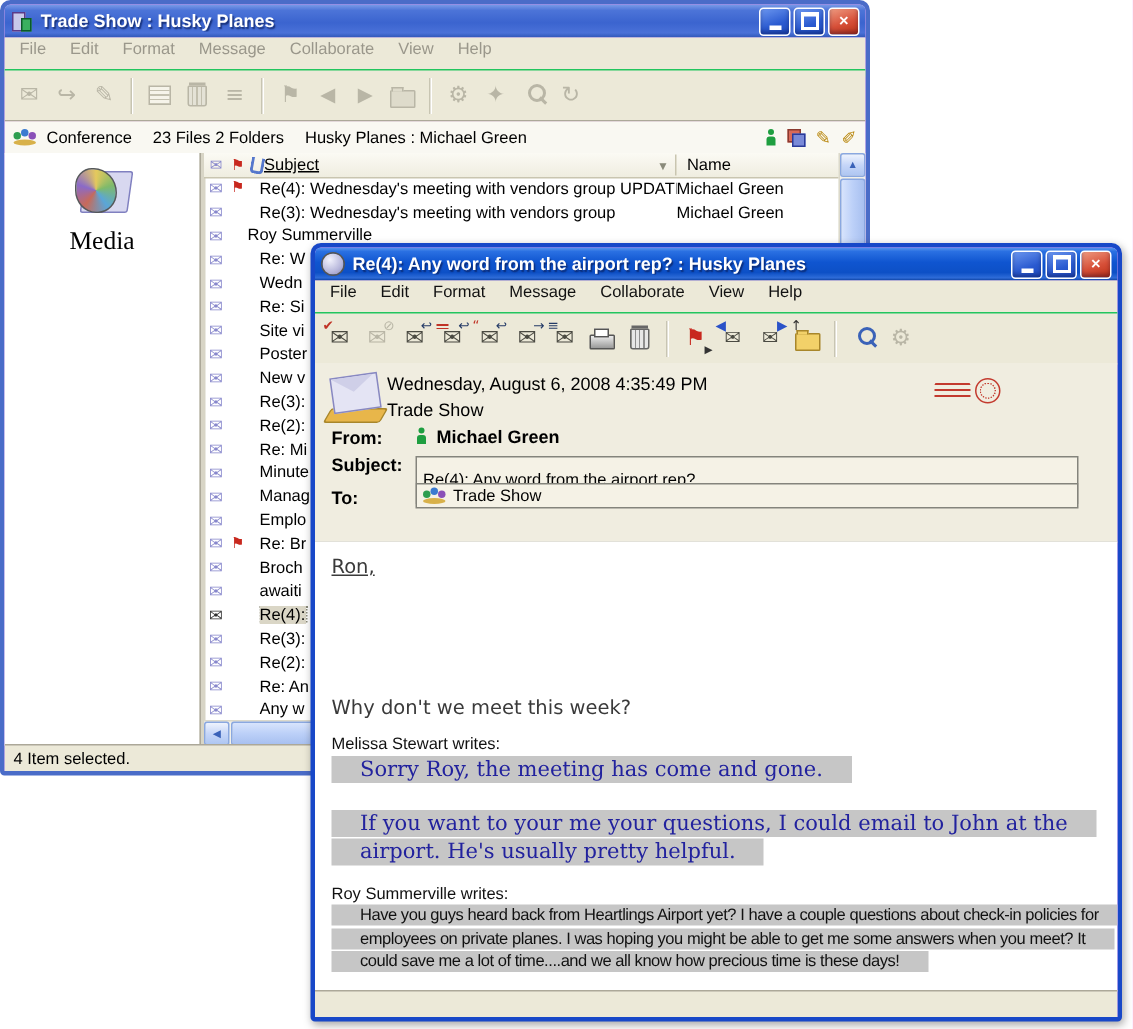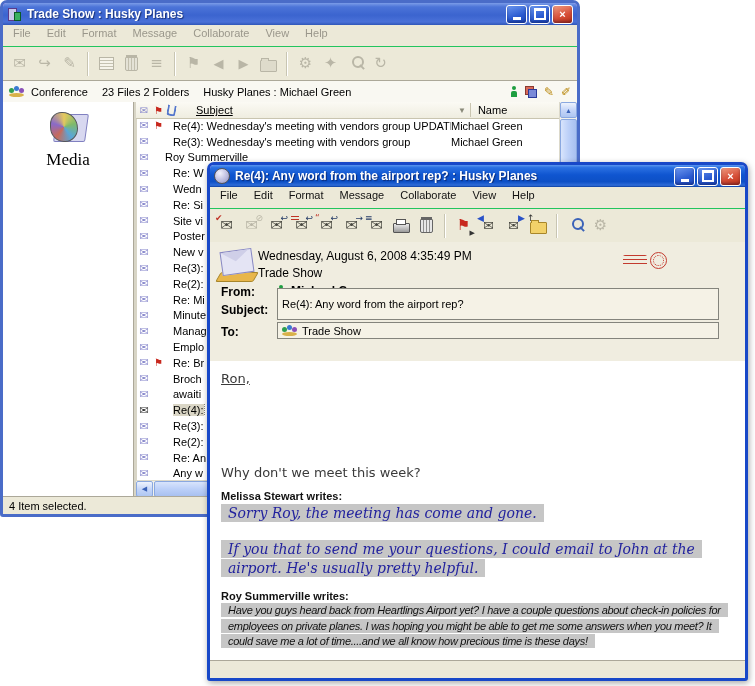--- a/index.html
+++ b/index.html
@@ -99,21 +99,21 @@
   .pres-icon .guy{position:absolute;left:6px;top:6px;width:12px;height:28px;}
   .pres-icon .guy::before{content:"";position:absolute;left:3px;top:0;width:6px;height:6px;border-radius:50%;background:#2ba352;border:1px solid #12672e;}
   .pres-icon .guy::after{content:"";position:absolute;left:0;top:8px;width:12px;height:18px;border-radius:4px 4px 1px 1px;background:#2ba352;border:1px solid #12672e;}
 
   .listhdr{position:absolute;left:133px;top:0;width:424px;height:16px;
            background:linear-gradient(#fbfaf4,#efede0);border-bottom:1px solid #c9c5b0;
            display:flex;align-items:center;font-size:11px;}
   .hicon{width:16px;text-align:center;font-size:10px;color:#8888cc;font-family:"DejaVu Sans",sans-serif;}
   .hflag{width:13px;text-align:center;font-size:10px;font-family:"DejaVu Sans",sans-serif;}
   .clip{display:inline-block;width:5px;height:9px;border:2px solid #5577cc;border-top:none;border-radius:0 0 3px 3px;transform:rotate(10deg);margin-left:2px;}
-  .hsubject{margin-left:20px;flex:0 0 262px;text-decoration:underline;}
+  .hsubject{margin-left:0;flex:0 0 262px;text-decoration:underline;}
   .sortarrow{font-size:8px;color:#8a8a7a;margin-right:4px;}
   .hdrdiv{width:1px;height:14px;background:#c9c5b0;margin-right:7px;}
 
   .rows{position:absolute;left:133px;top:16px;width:424px;height:364px;display:flex;flex-direction:column;}
   .lrow{display:flex;align-items:center;height:15.8px;flex:0 0 15.8px;font-size:11px;white-space:nowrap;}
   .lrow .env{width:16px;text-align:center;font-size:11px;color:#8888cc;font-family:"DejaVu Sans",sans-serif;line-height:1;}
   .lrow .fl{width:13px;text-align:center;font-size:10px;font-family:"DejaVu Sans",sans-serif;line-height:1;}
   .lrow .subj{margin-left:8px;flex:0 0 278px;overflow:hidden;}
   .lrow .nm{flex:1;overflow:hidden;}
   .lrow.selected .env{color:#2f2f2f;font-weight:bold;}
@@ -150,25 +150,25 @@
   .fromline{position:absolute;left:67px;top:42px;display:flex;align-items:center;gap:6px;font-size:12px;font-weight:bold;}
 
   
   .msgbody{position:absolute;left:0;right:0;top:196px;bottom:17px;background:#fff;overflow:hidden;
            font-family:"DejaVu Sans",sans-serif;font-size:13px;color:#3a3a3a;}
   .msgbody>div{position:absolute;left:11px;}
   .b-greet{top:10px;text-decoration:underline;}
   .b-para1{top:39px;width:524px;line-height:17px;}
   .b-para2{top:104px;}
   .b-attr1{top:129px;} .b-attr2{top:229px;}
-  .attr{font-family:"Liberation Sans",sans-serif;font-size:11px;font-weight:bold;color:#111;}
+  .attr{font-family:"Liberation Sans",sans-serif;font-size:11px;font-weight:normal;color:#111;}
   .b-q1p1{top:143px;width:520px;}
   .b-q1p2{top:179px;width:520px;}
   .quote-serif{font-family:"DejaVu Serif",serif;font-size:14px;line-height:19px;color:#22229e;}
-  .hl{background:#c6c6c6;padding:1px 7px;box-decoration-break:clone;font-style:italic;-webkit-box-decoration-break:clone;}
+  .hl{background:#c6c6c6;padding:1px 19px;box-decoration-break:clone;-webkit-box-decoration-break:clone;}
   .b-q2{top:242px;width:516px;font-family:"Liberation Sans",sans-serif;font-size:11px;line-height:15.5px;
         letter-spacing:-0.3px;color:#111;}
   .fgstatus{position:absolute;left:0;right:0;bottom:0;height:17px;background:#ECE9D8;border-top:1px solid #aca899;}
 
   
   .wicon{width:15px;height:14px;position:relative;flex:0 0 auto;}
   .wicon.bgw::before{content:"";position:absolute;left:1px;top:1px;width:7px;height:11px;background:#c8c8ea;border:1px solid #5a3a8a;}
   .wicon.bgw::after{content:"";position:absolute;right:1px;top:5px;width:5px;height:7px;background:#3ab060;border:1px solid #0a5a28;}
   .wicon.ball{width:14px;height:14px;border-radius:50%;border:1px solid #555;
               background:radial-gradient(circle at 35% 30%,#f2f2fc,#b8b8dc 60%,#8a8ab8);}
@@ -531,41 +531,41 @@
           <span class="pm-circle"></span>
         </span>
 
       <div class="hrow" style="top:43px">From:</div>
       <div class="fromline">
         <span class="mini-person"></span>
         <span>Michael Green</span>
       </div>
 
       <div class="hrow" style="top:61px">Subject:</div>
-      <div class="hfield" style="top:46px;height:32px">
+      <div class="hfield" style="top:62px;height:32px">
         <span>Re(4): Any word from the airport rep?</span>
       </div>
 
       <div class="hrow" style="top:83px">To:</div>
       <div class="hfield" style="top:80px;height:17px">
         <span class="mini-people">
             <i></i>
             <i></i>
             <i></i>
           </span>
         <span>Trade Show</span>
       </div>
     </div>
 
     <div class="msgbody">
       <div class="b-greet">Ron,</div>
       <div class="b-para2">Why don't we meet this week?</div>
       <div class="b-attr1 attr">Melissa Stewart writes:</div>
       <div class="b-q1p1 quote-serif"><span class="hl">Sorry Roy, the meeting has come and gone.</span></div>
-      <div class="b-q1p2 quote-serif"><span class="hl">If you that to send me your questions, I could email to John at the airport. He's usually pretty helpful.</span></div>
+      <div class="b-q1p2 quote-serif"><span class="hl">If you want to your me your questions, I could email to John at the airport. He's usually pretty helpful.</span></div>
       <div class="b-attr2 attr">Roy Summerville writes:</div>
       <div class="b-q2"><span class="hl">Have you guys heard back from Heartlings Airport yet? I have a couple questions about check-in policies for employees on private planes. I was hoping you might be able to get me some answers when you meet? It could save me a lot of time....and we all know how precious time is these days!</span></div>
     </div>
 
     <div class="fgstatus"></div>
   </section>
 
 </div>
 
 </body></html>

